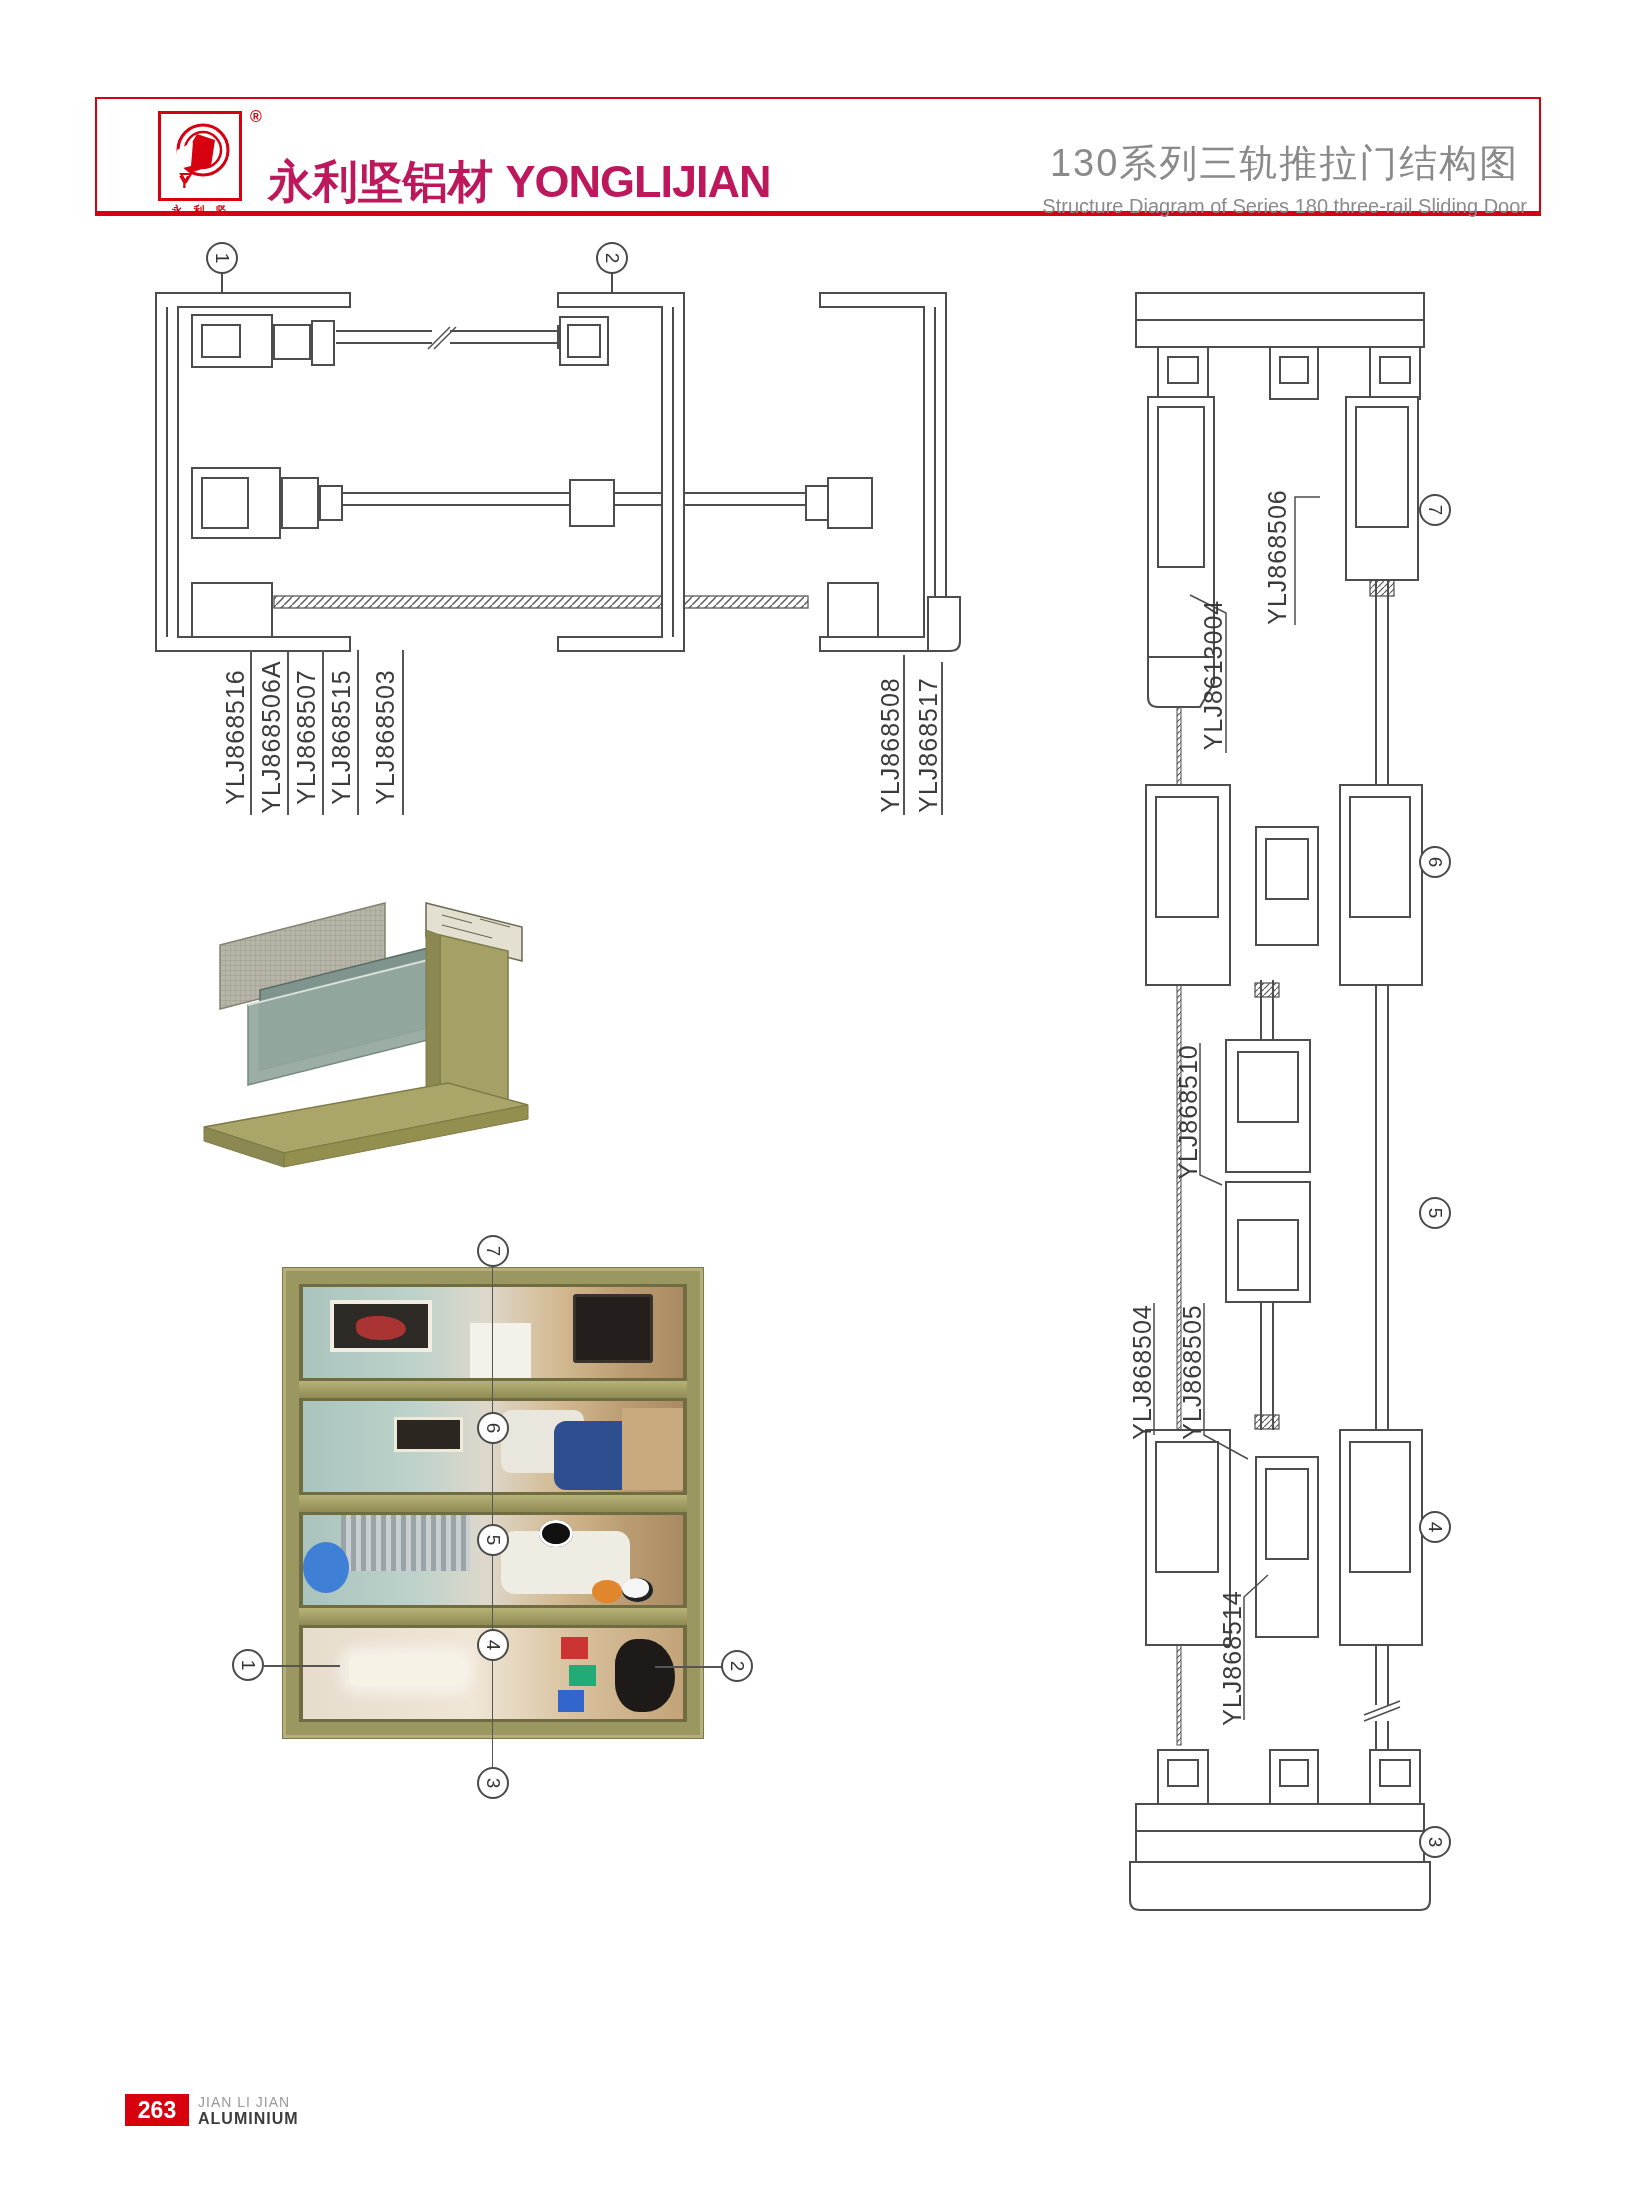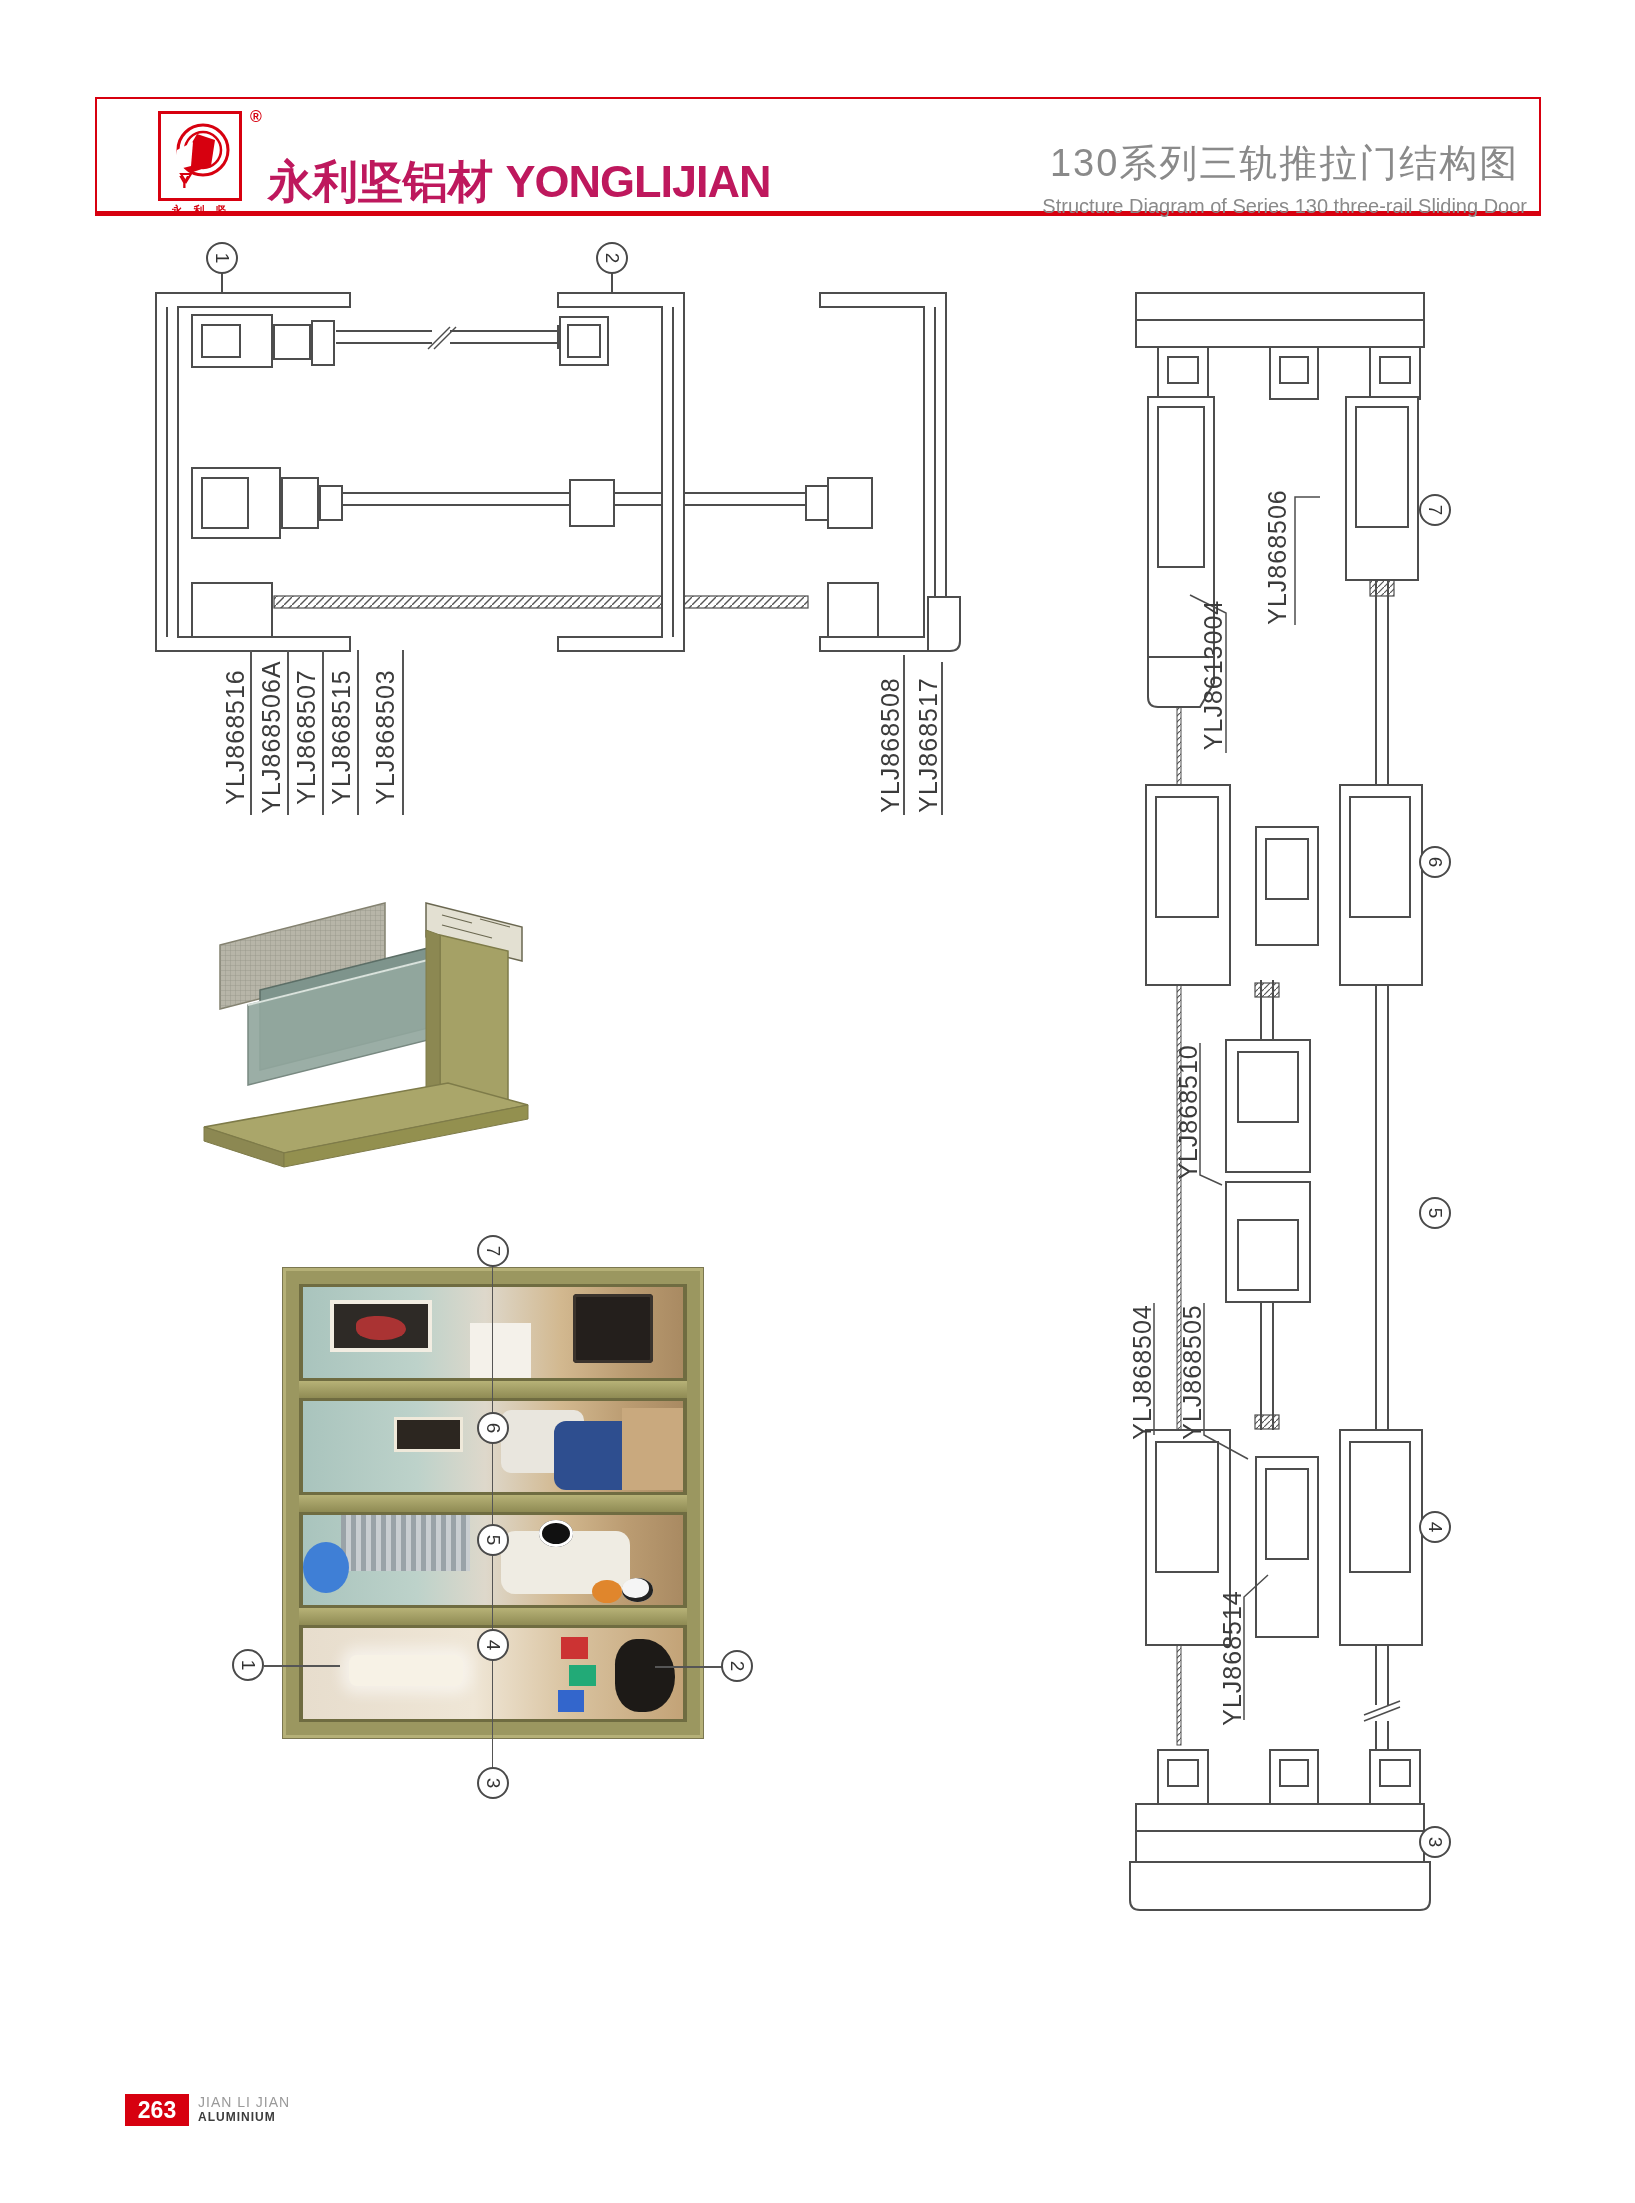--- a/index.html
+++ b/index.html
@@ -34,21 +34,21 @@
   .photo-inner{position:absolute;left:16px;top:16px;right:16px;bottom:16px;background:#6f6c41;
                display:flex;flex-direction:column;}
   .pane{position:relative;flex:1;margin:3px 4px;overflow:hidden;
         background:linear-gradient(90deg,#a9c4bd 0%,#bdd2ca 30%,#ded8cb 48%,#d2b88f 68%,#bb9c72 85%,#a98a62 100%);}
   .rail{height:17px;background:linear-gradient(#b7b277,#8f8b54);flex:none;}
   .pp{position:absolute;}
   
   .pageno{position:absolute;left:125px;top:2094px;width:64px;height:32px;background:#d7000f;color:#fff;
           font-size:23px;font-weight:bold;display:flex;align-items:center;justify-content:center;}
   .foot-l1{position:absolute;left:198px;top:2094px;color:#9a9a9a;font-size:14px;letter-spacing:1px;}
-  .foot-l2{position:absolute;left:198px;top:2110px;color:#3c3c3c;font-size:12px;font-weight:bold;letter-spacing:1px;}
+  .foot-l2{position:absolute;left:198px;top:2110px;color:#3c3c3c;font-size:16px;font-weight:bold;letter-spacing:1px;}
 </style>
 </head>
 <body>
 
 <div id="page">
 
   <div class="hdr-frame"></div>
 
   <div class="logo-box">
     <svg width="66" height="72" viewBox="0 0 66 72">
@@ -63,21 +63,21 @@
   <div class="logo-reg">®</div>
   <div class="logo-sub">永 利 坚</div>
 
   <div class="brand">
     <span>永利坚铝材</span>
     <span class="en">YONGLIJIAN</span>
   </div>
 
   <div class="title-blk">
     <div class="title-cn">130系列三轨推拉门结构图</div>
-    <div class="title-en">Structure Diagram of Series 130 three-rail Sliding Door</div>
+    <div class="title-en">Structure Diagram of Series 180 three-rail Sliding Door</div>
   </div>
 
   <svg style="left:140px;top:245px;" width="830" height="575" viewBox="0 0 830 575">
     <defs>
       <pattern id="hatchH" width="8" height="8" patternUnits="userSpaceOnUse">
         <path d="M0 8 L8 0" stroke="#555" stroke-width="1.4"></path>
       </pattern>
     </defs>
     <g fill="#fff" stroke="#4d4d4d" stroke-width="2">
 

